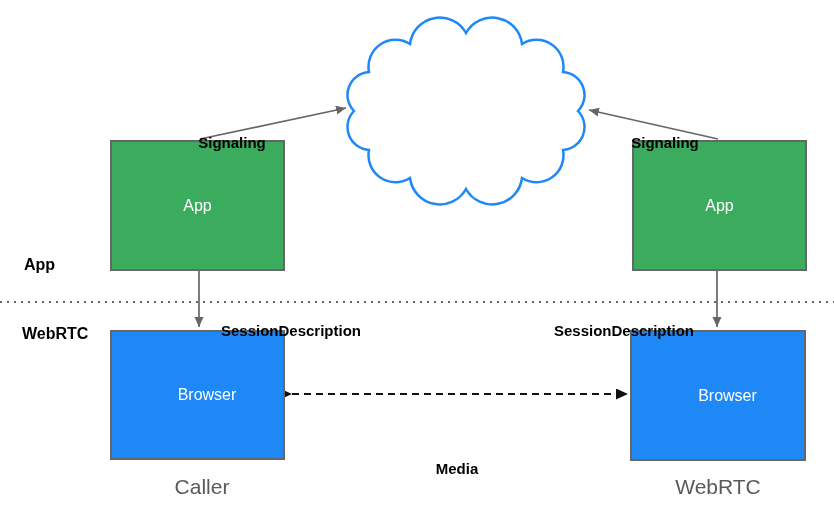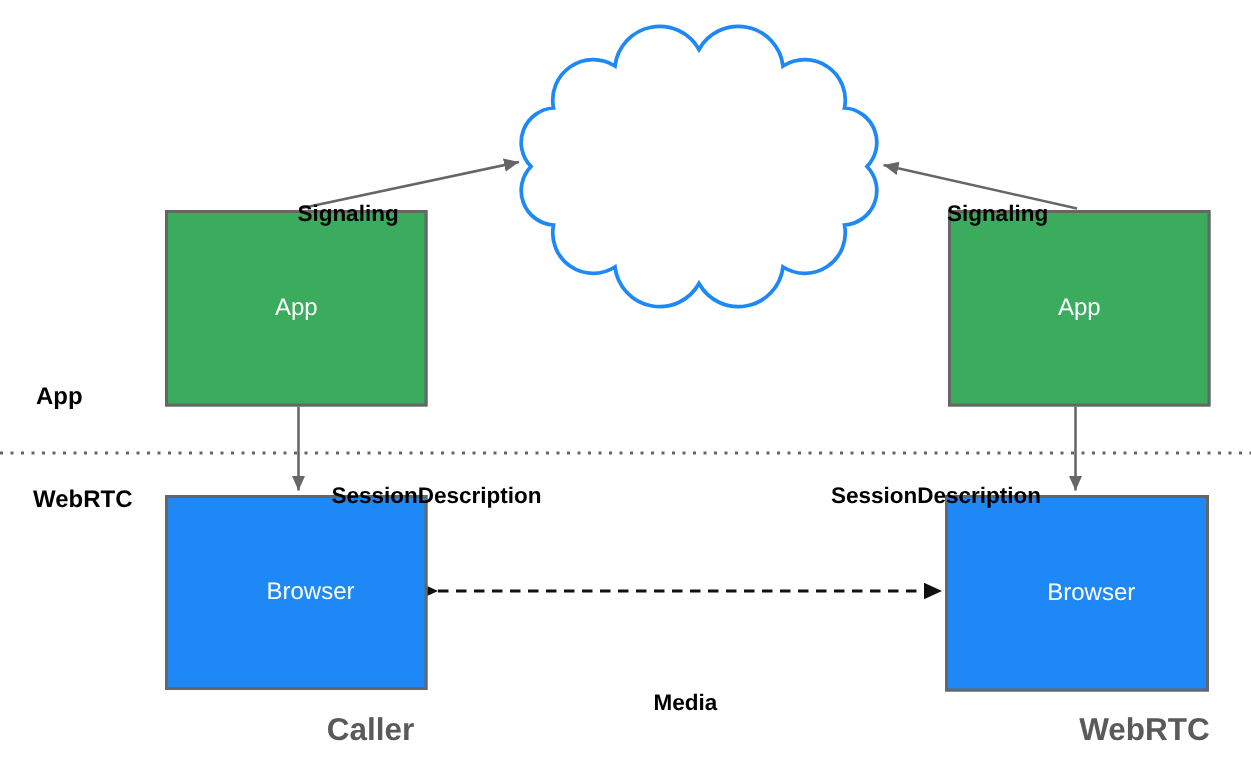--- a/index.html
+++ b/index.html
@@ -29,24 +29,23 @@
     margin-top:40px;
   }
   .zone-label{
     position:absolute;
     font-weight:bold;font-size:16px;
     color:var(--label-text,#000);
   }
   .caption{
     position:absolute;
     transform:translateX(-50%);
-    font-weight:bold;font-size:21px;
+    font-weight:normal;font-size:21px;
     color:var(--caption-text,#5A5A5A);
     white-space:nowrap;
-    margin-left:45px;
   }
   svg{position:absolute;left:0;top:0;}
   #cloud-svg{left:336px;top:13px;}
 </style>
 </head>
 <body>
 
 <div id="canvas">
 
   <svg width="834" height="520" viewBox="0 0 834 520">

